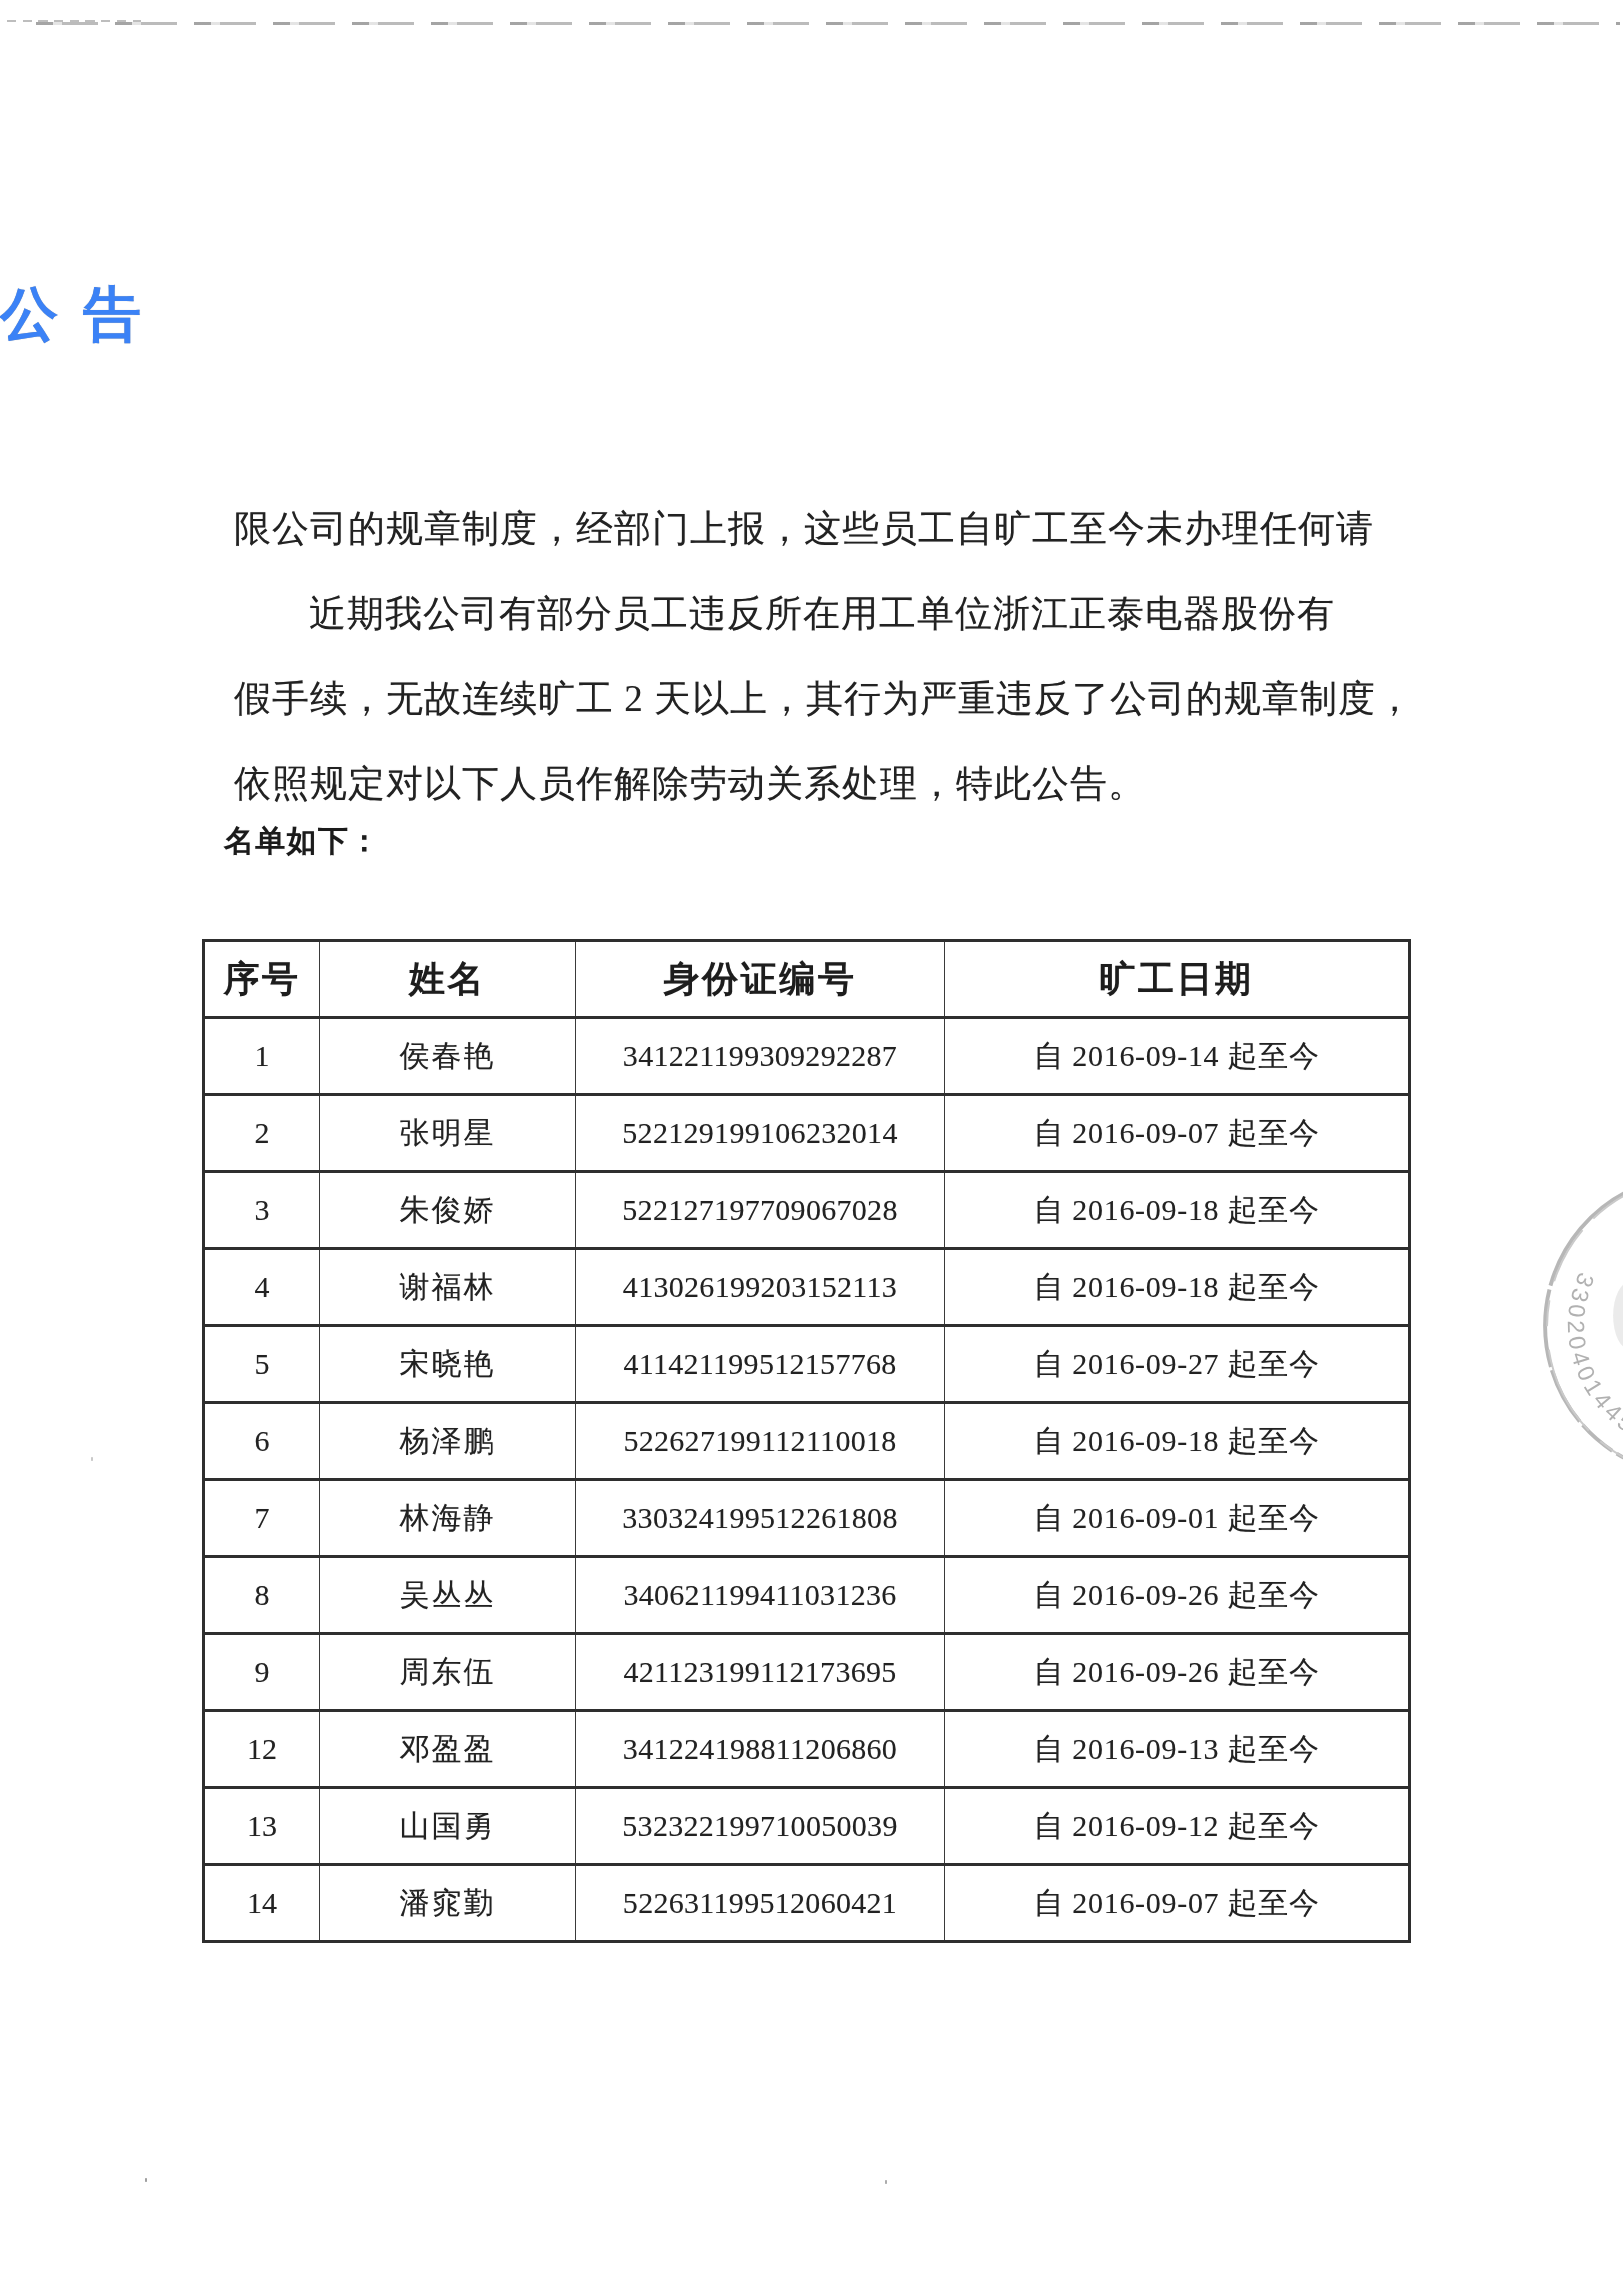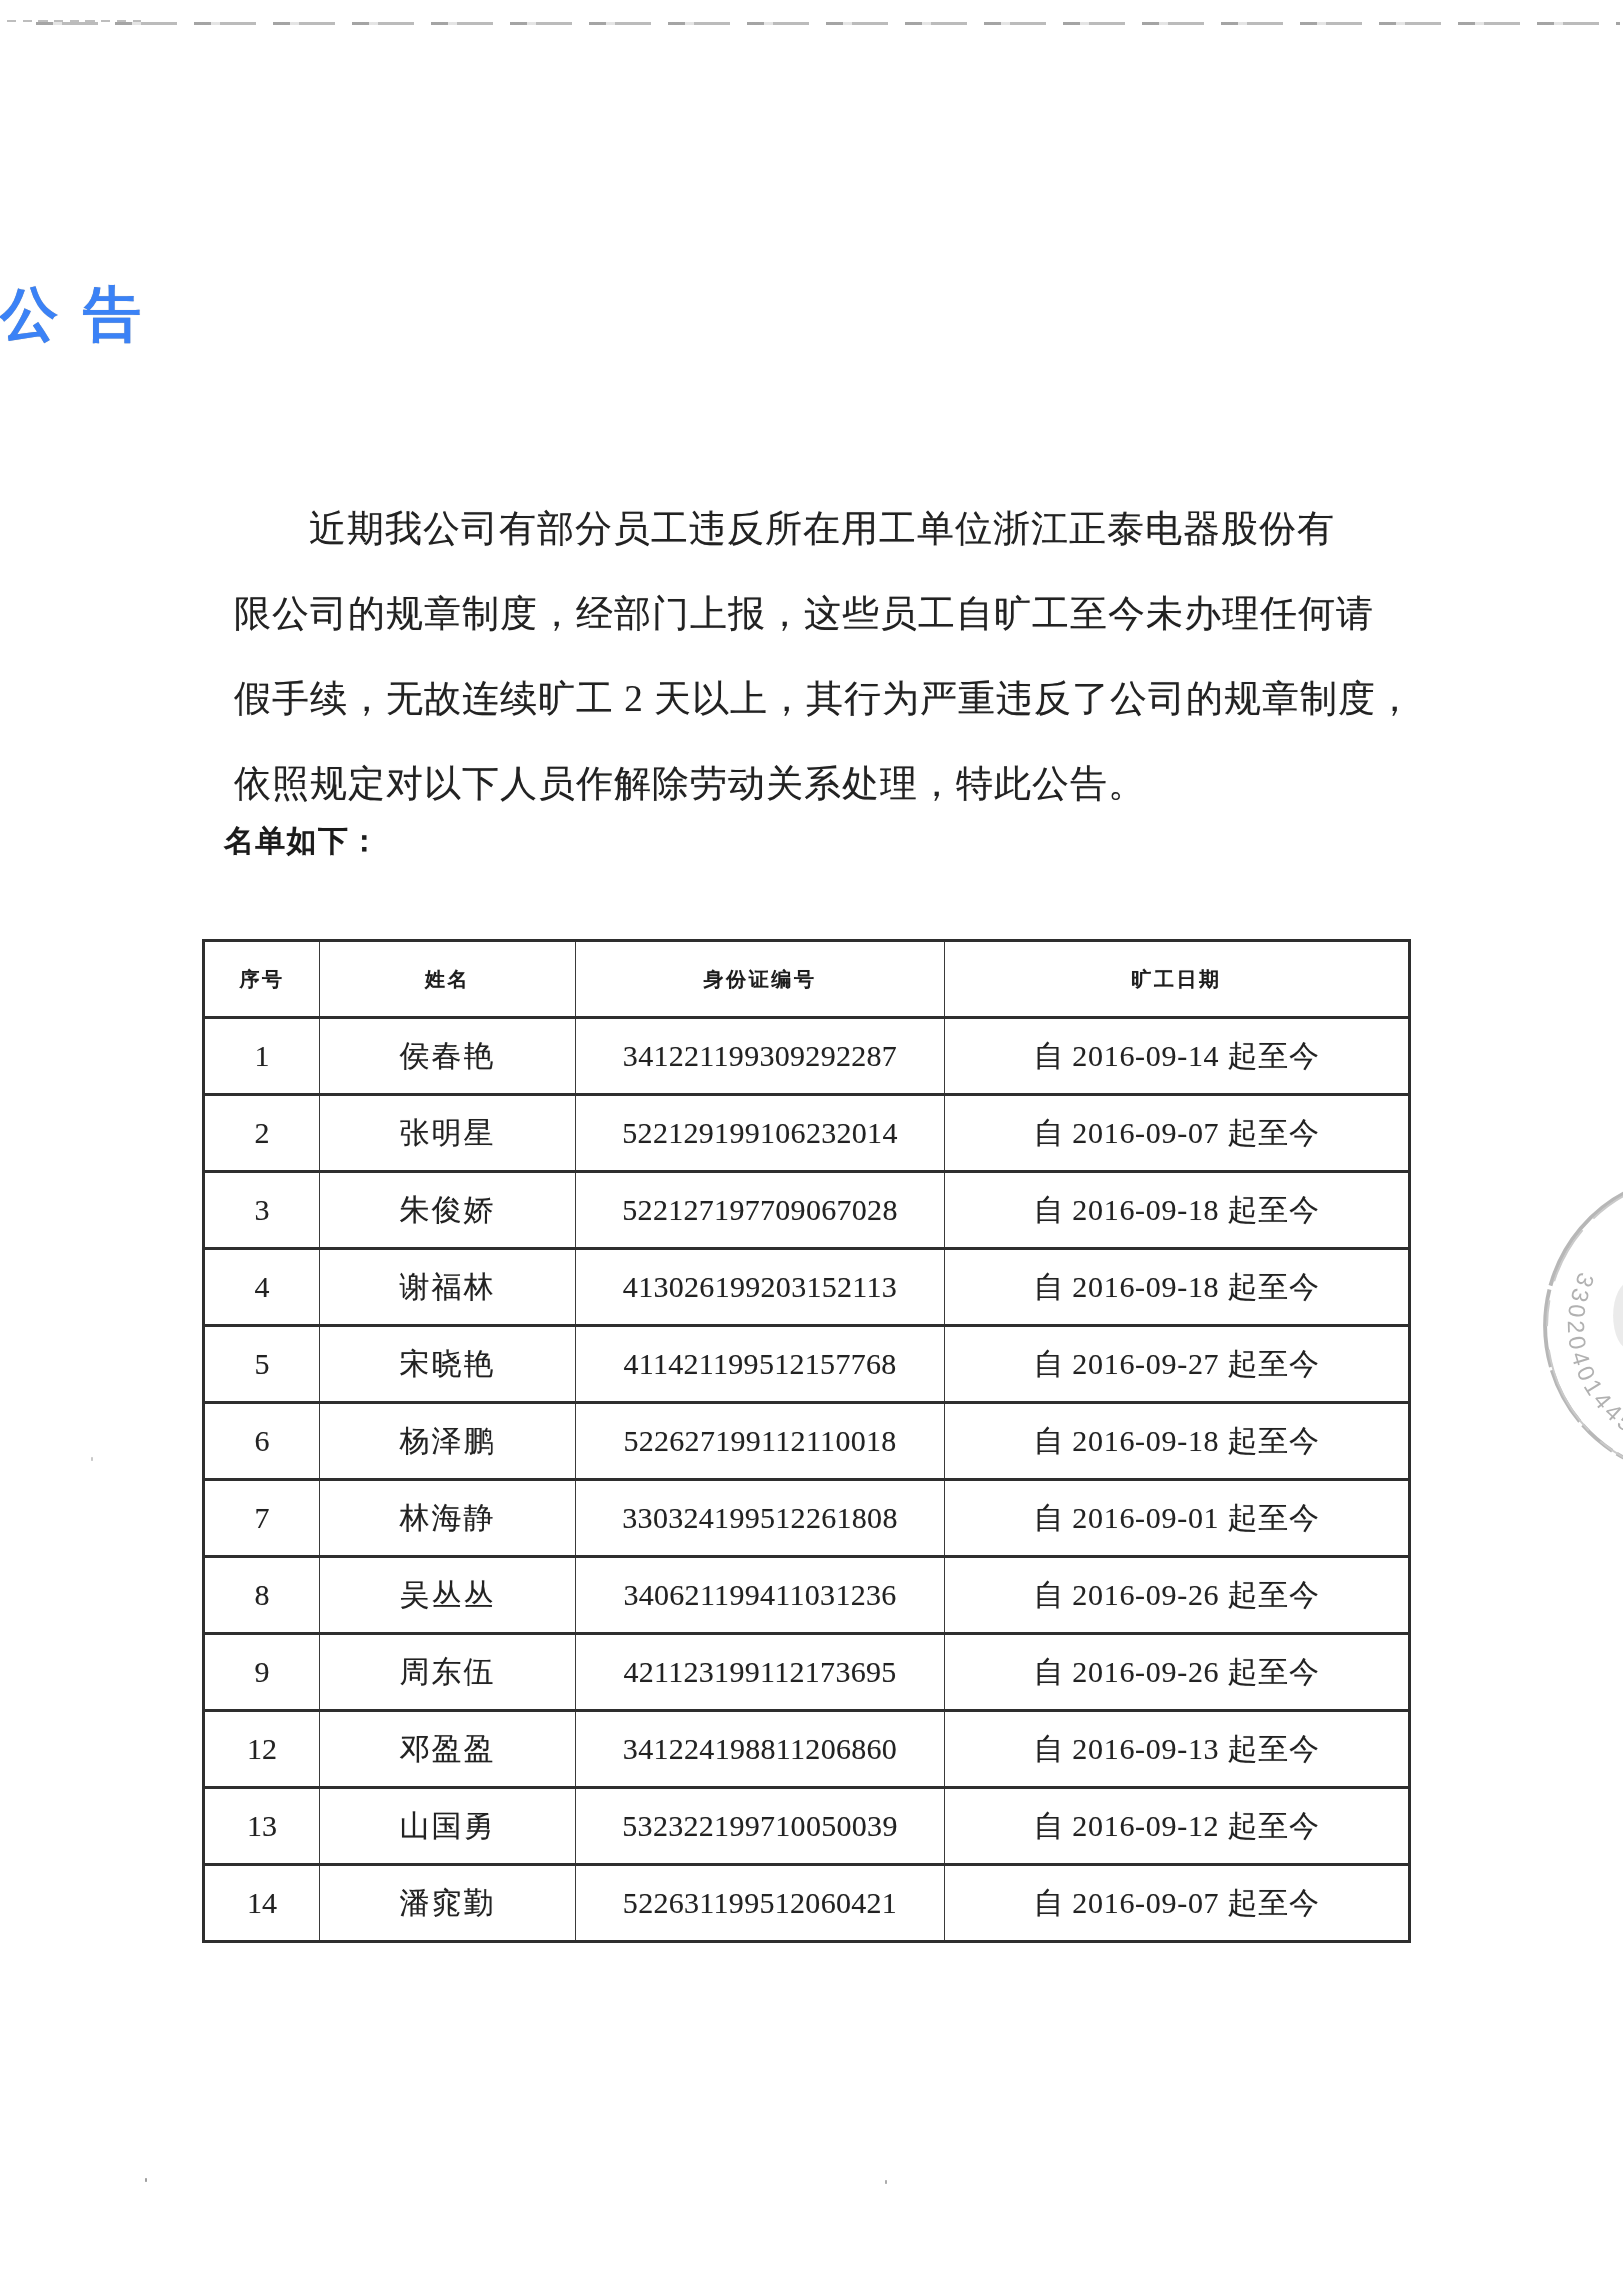--- a/index.html
+++ b/index.html
@@ -127,21 +127,21 @@
     vertical-align: middle;
     padding: 0;
     overflow: hidden;
     text-shadow: 0 0 0.7px rgba(0,0,0,0.3);
   }
   table.roster {
     border: 3.3px solid #2e2e2e;
   }
   table.roster th {
     height: 74px;
-    font-size: 20px;
+    font-size: 36px;
     font-weight: 700;
     letter-spacing: 2.6px;
     color: #1d1d1d;
   }
   table.roster td {
     height: 74px;
     font-size: 30px;
     font-weight: 400;
     color: #222;
   }
@@ -166,22 +166,22 @@
 
 <div class="page">
 
   <div class="scan-line-top"></div>
   <div class="scan-line-corner"></div>
   <div class="scan-specks"></div>
 
   <div class="title">公 告</div>
 
   <div class="paragraph">
+    <div class="pline">限公司的规章制度，经部门上报，这些员工自旷工至今未办理任何请</div>
     <div class="pline indent">近期我公司有部分员工违反所在用工单位浙江正泰电器股份有</div>
-    <div class="pline">限公司的规章制度，经部门上报，这些员工自旷工至今未办理任何请</div>
     <div class="pline">假手续，无故连续旷工 2 天以上，其行为严重违反了公司的规章制度，</div>
     <div class="pline">依照规定对以下人员作解除劳动关系处理，特此公告。</div>
   </div>
 
   <div class="list-label">名单如下：</div>
 
   <table class="roster">
     <colgroup>
       <col style="width:116px">
       <col style="width:256px">

